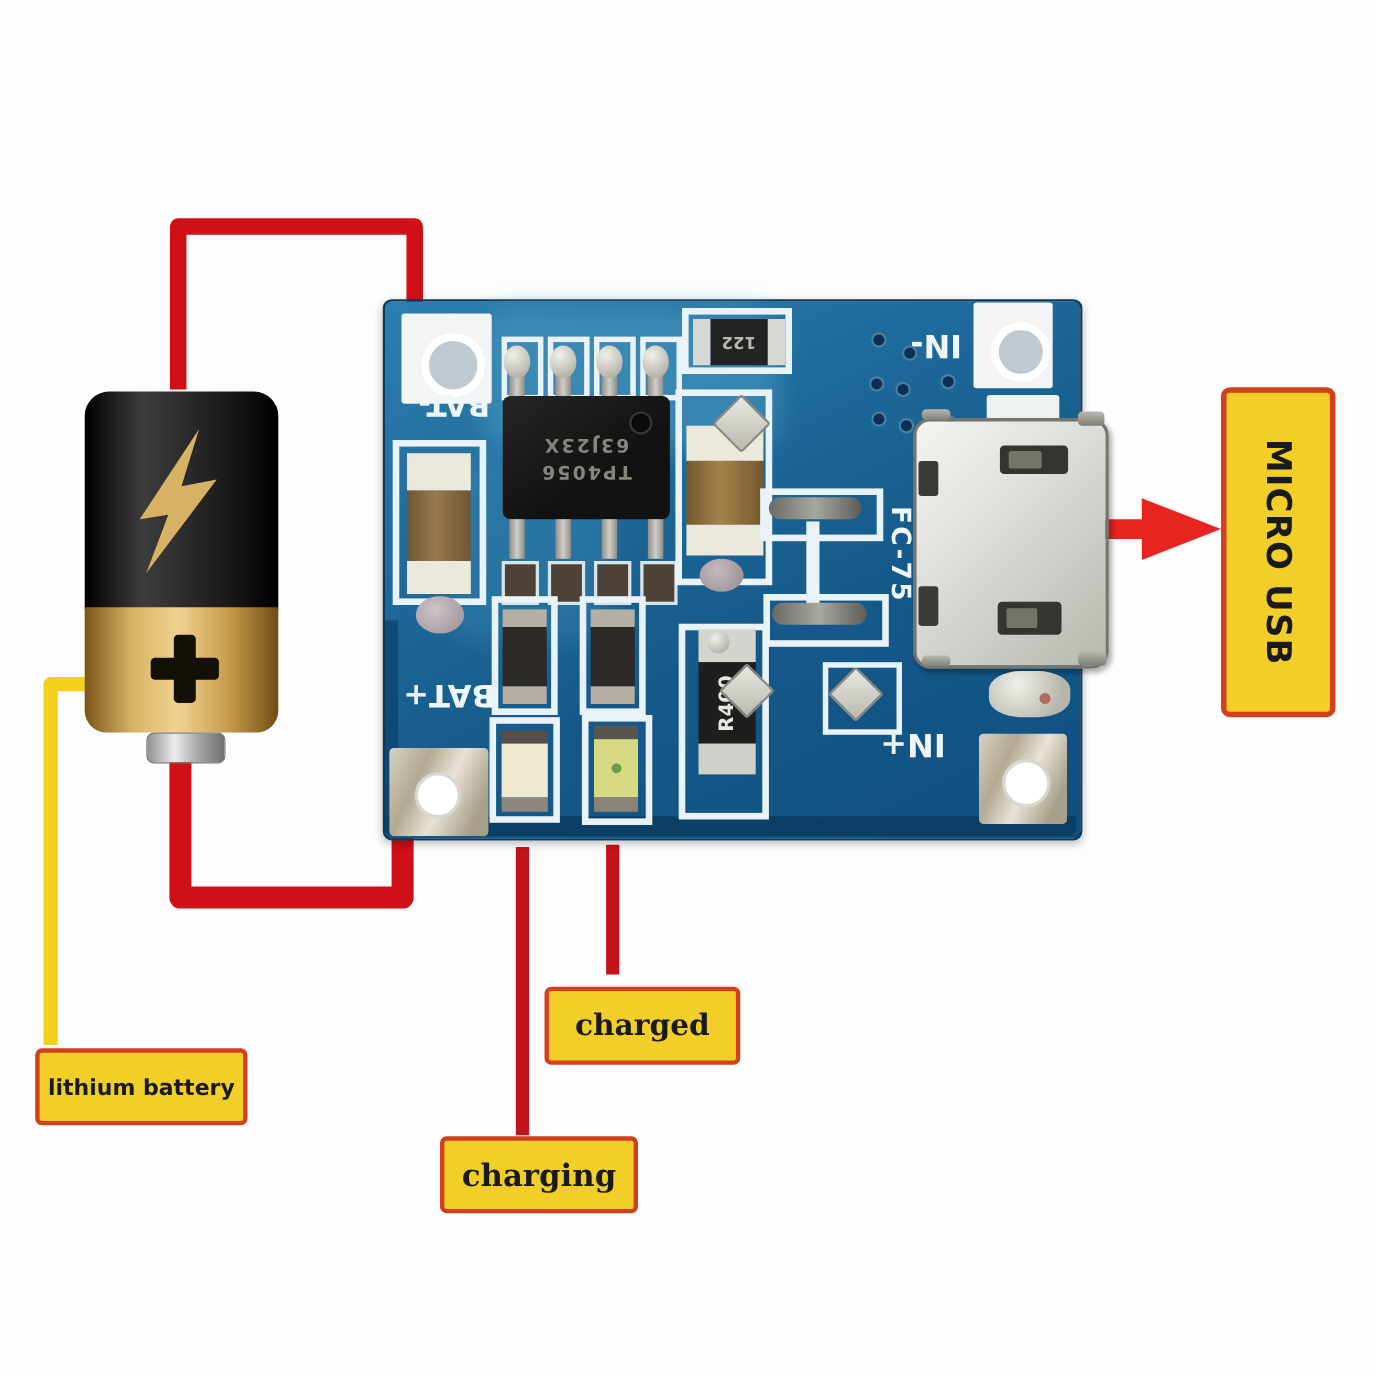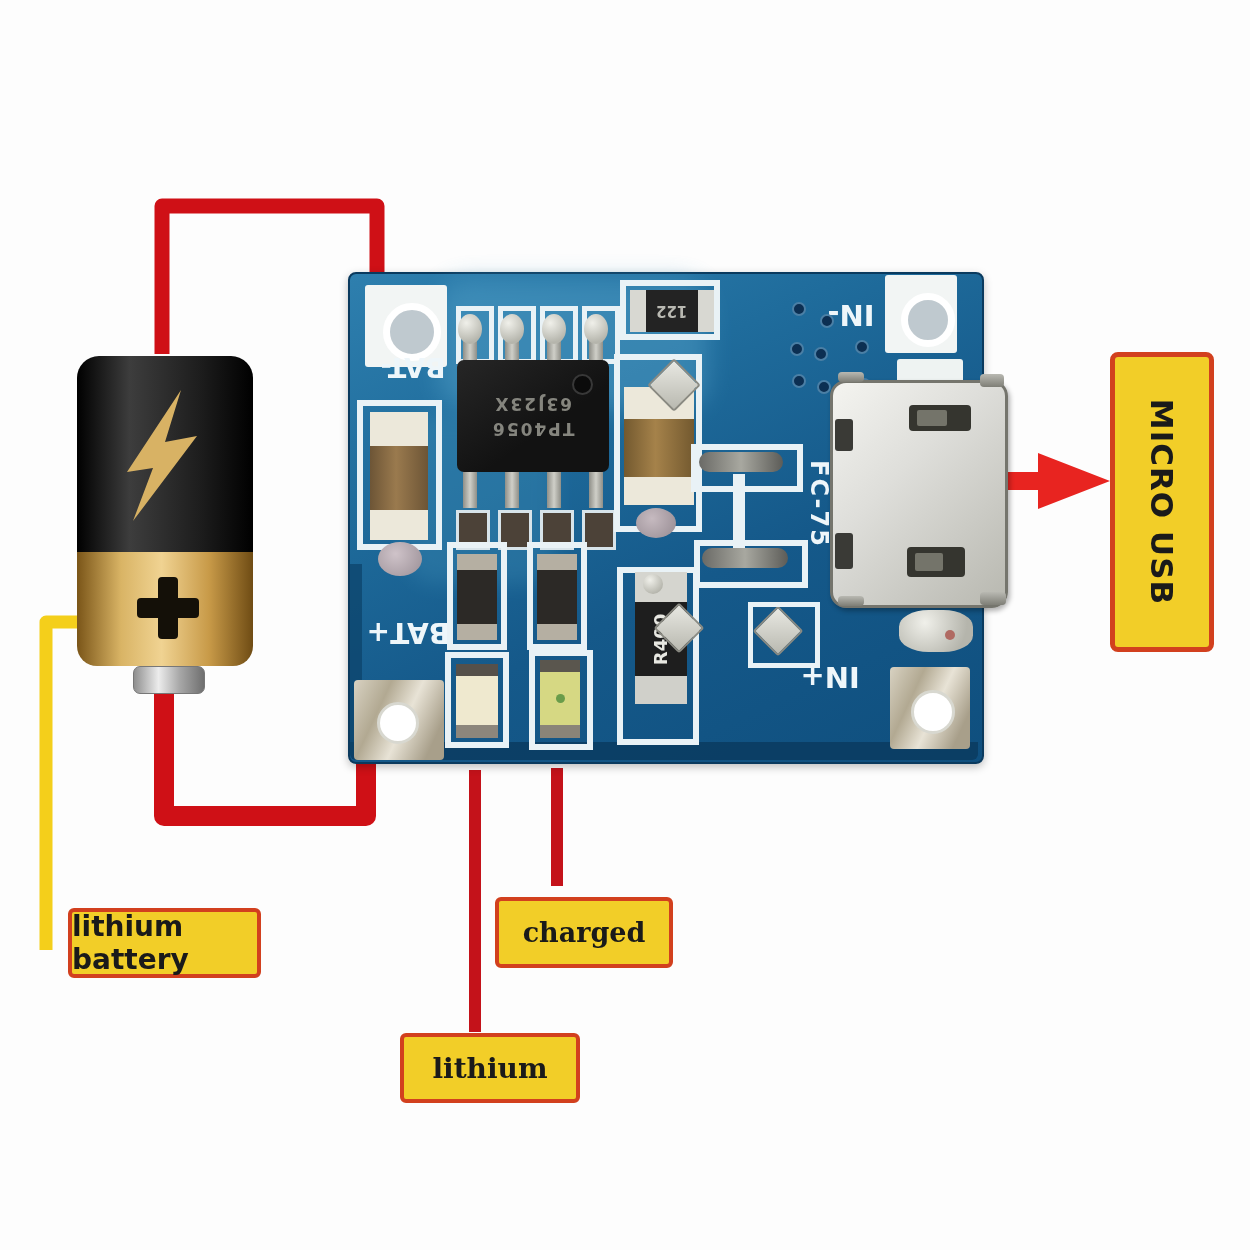--- a/index.html
+++ b/index.html
@@ -232,29 +232,29 @@
     </div>
   </div>
   <div class="abs hook" style="left:630px;top:100px;width:24px;height:13px;"></div>
   <div class="abs hook" style="left:630px;top:318px;width:26px;height:13px;"></div>
   <div class="abs hook" style="left:488px;top:98px;width:26px;height:10px;"></div>
   <div class="abs hook" style="left:488px;top:322px;width:26px;height:10px;"></div>
   <div class="abs blob" style="left:549px;top:336px;width:74px;height:42px;border-radius:40%;"></div>
   <div class="abs" style="left:595px;top:356px;width:10px;height:10px;border-radius:50%;background:#b06a62;"></div>
 </div>
 
-<div class="abs labelbox" style="left:32px;top:908px;width:185px;height:62px;font-size:28px;font-weight:bold;margin-left:36px;">
+<div class="abs labelbox" style="left:32px;top:953px;width:185px;height:62px;font-size:20px;font-weight:bold;">
   <span>lithium battery</span>
 </div>
 
 <div class="abs labelbox serifbold" style="left:495px;top:897px;width:170px;height:63px;font-size:27px;">
   <span>charged</span>
 </div>
 
 <div class="abs labelbox serifbold" style="left:400px;top:1033px;width:172px;height:62px;font-size:28px;">
-  <span>lithium</span>
+  <span>charging</span>
 </div>
 
 <div class="abs labelbox" style="left:1110px;top:352px;width:94px;height:290px;border-width:5px;border-radius:8px;">
   <span class="rot90" style="white-space:nowrap;font-size:31px;font-weight:bold;letter-spacing:1px;">MICRO USB</span>
 </div>
 
 </div>
 
 </body></html>

